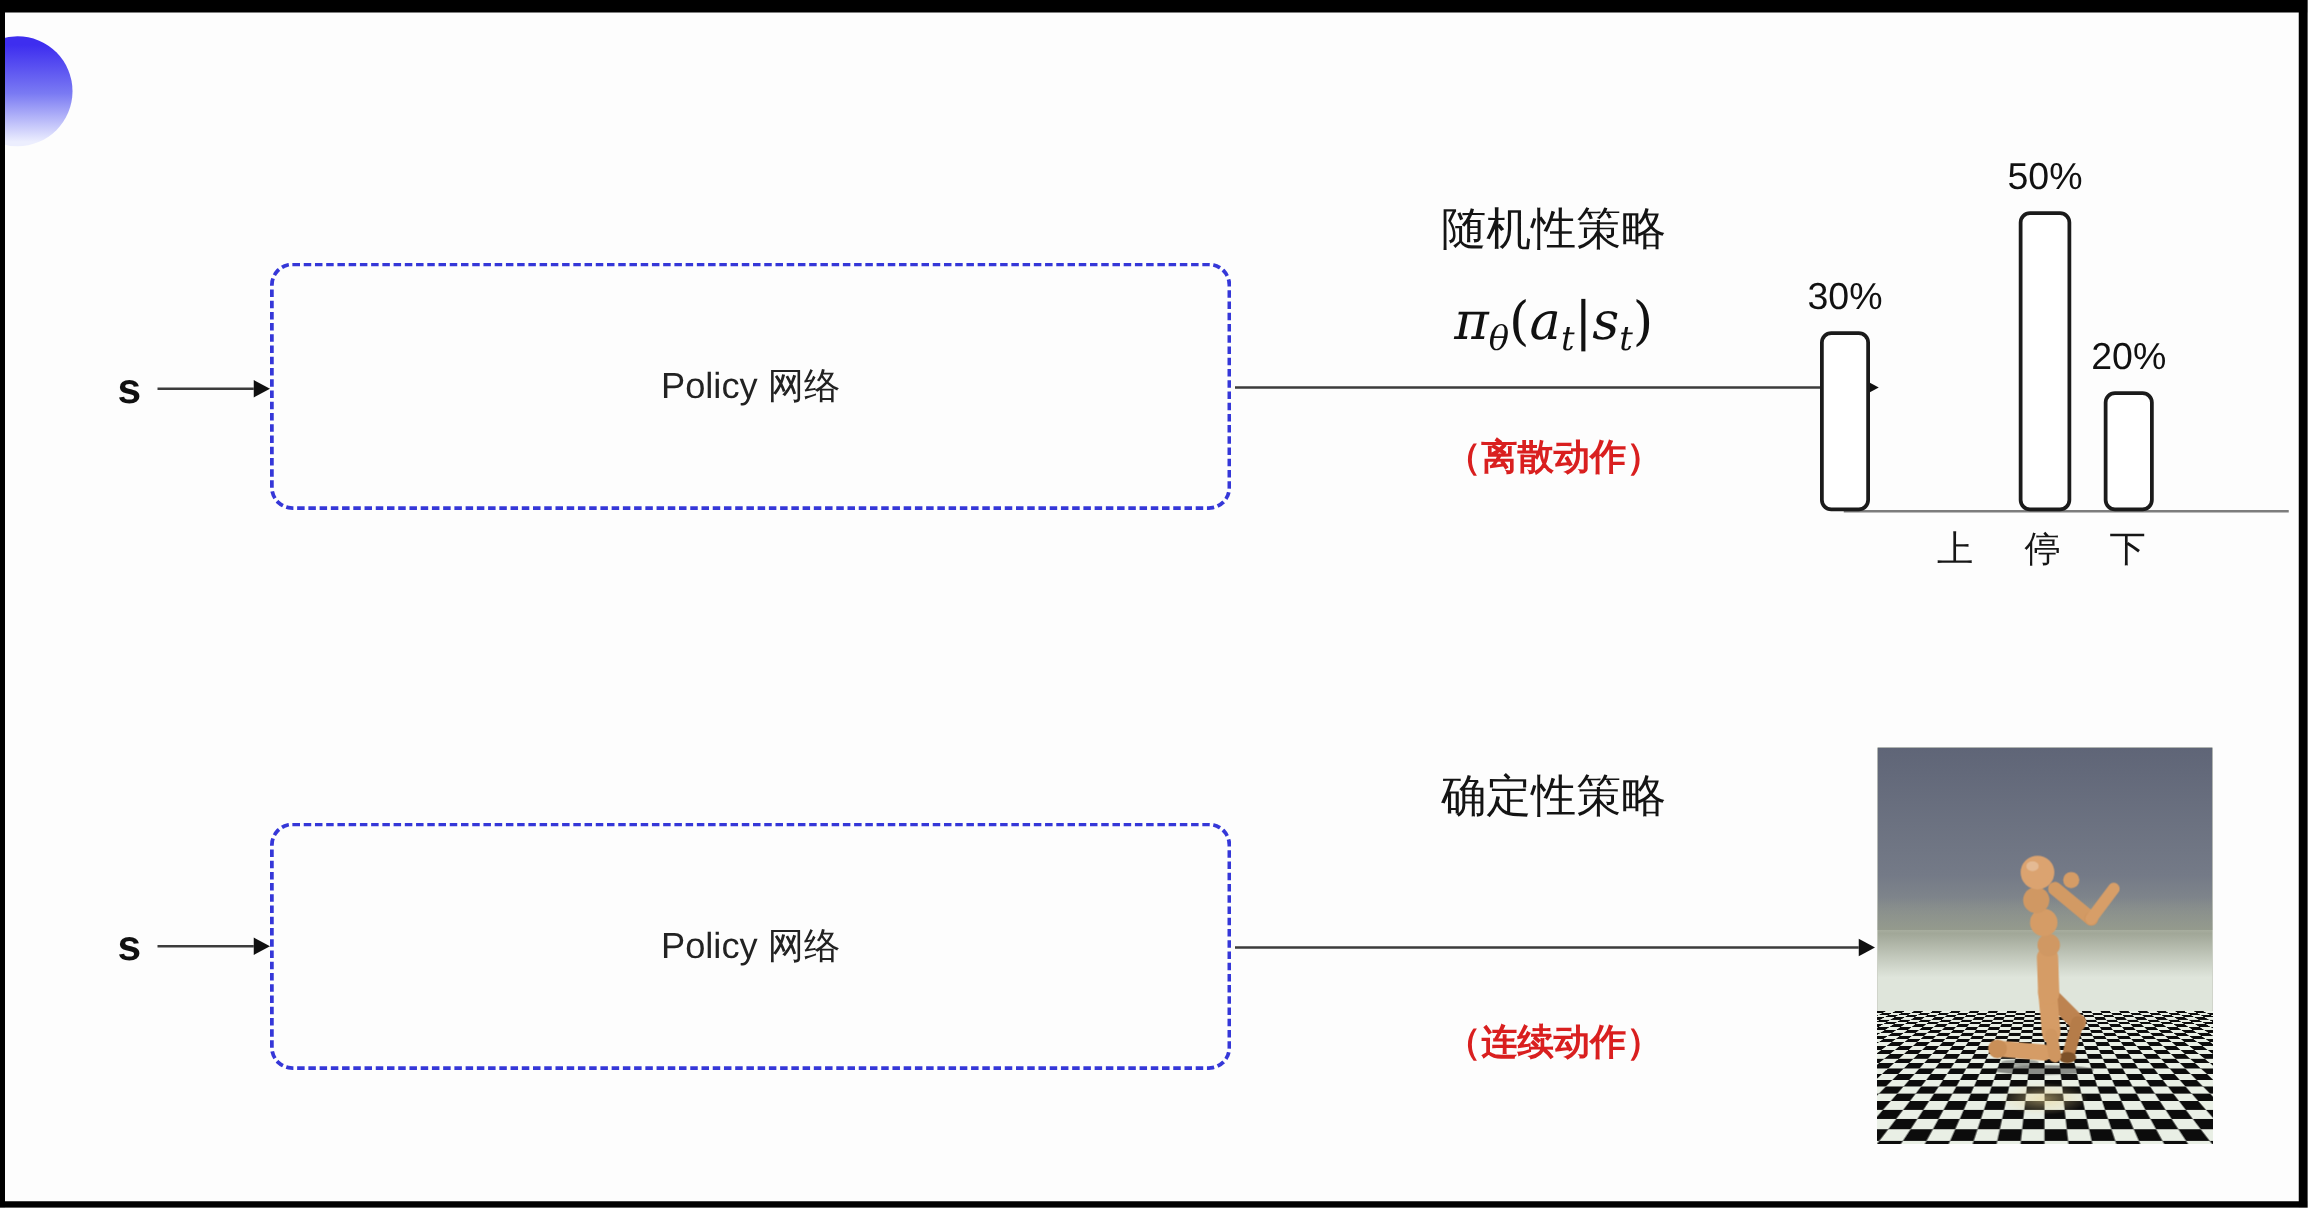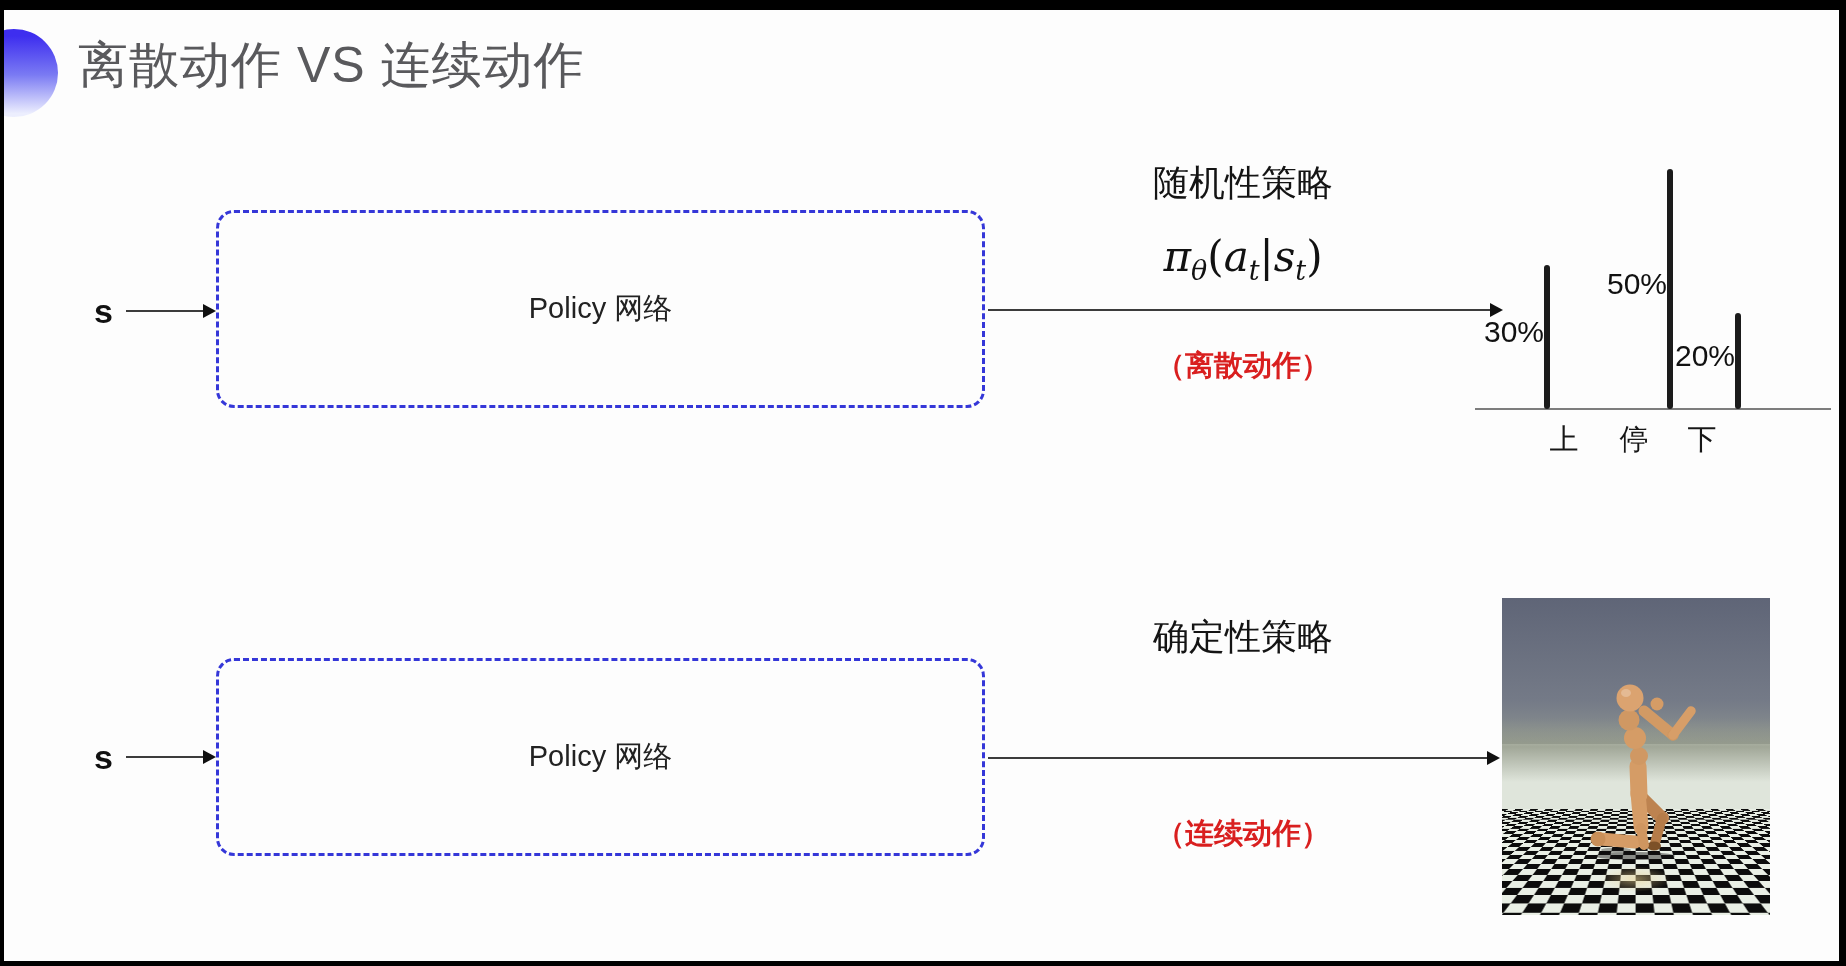--- a/index.html
+++ b/index.html
@@ -31,21 +31,21 @@
   
   .rtext{position:absolute;left:1050px;width:386px;text-align:center;white-space:nowrap;}
   .policy-name{font-size:36px;font-weight:400;color:#141414;}
   .formula{font-size:42px;font-family:"DejaVu Serif","Liberation Serif",serif;color:#111;}
   .formula .v{font-style:italic;}
   .formula .sb{font-style:italic;font-size:27px;vertical-align:-9px;letter-spacing:0;}
   .formula .p{font-style:normal;}
   .action-note{font-size:29px;font-weight:600;color:#d91f1f;}
   
   .axis{position:absolute;left:1475px;top:408px;width:356px;height:2px;background:#7d7d7d;}
-  .bar-col{position:absolute;bottom:557px;display:flex;flex-direction:row;align-items:center;}
+  .bar-col{position:absolute;bottom:557px;display:flex;flex-direction:column;align-items:center;}
   .bar-col .val{font-size:30px;font-weight:500;color:#111;margin-bottom:10px;white-space:nowrap;}
   .bar-col .bar{width:40px;background:#fff;border:3px solid #1b1b1b;border-radius:9px;box-sizing:border-box;}
   .cat{position:absolute;top:420px;width:56px;text-align:center;font-size:29px;color:#161616;}
   
   .scene{position:absolute;left:1502px;top:598px;width:268px;height:317px;overflow:hidden;background:#9aa08c;}
   .sky{position:absolute;left:0;top:0;right:0;height:46%;
        background:linear-gradient(180deg,#5f6577 0%,#747a87 70%,#8d9390 100%);}
   .floor-wrap{position:absolute;left:0;right:0;top:46%;bottom:0;overflow:hidden;background:#dfe5db;}
   .floor{position:absolute;left:-120%;width:340%;height:330%;bottom:-8px;
        transform-origin:50% 100%;transform:perspective(280px) rotateX(57deg);
@@ -54,40 +54,39 @@
   .haze{position:absolute;left:0;right:0;top:38%;height:20%;
        background:linear-gradient(180deg,rgba(150,156,140,0) 0%,rgba(150,156,140,0.85) 45%,rgba(150,156,140,0) 100%);}
   .robot-svg{position:absolute;left:0;top:0;width:100%;height:100%;}
 </style>
 </head>
 <body>
 
 <div class="canvas">
 
   <div class="ball"></div>
-  <div class="page-title">离散动作 VS 连续动作</div>
 
   <div class="s-label" style="left:94px;top:292px;">s</div>
   <div class="arrow" style="left:126px;top:310px;width:77px;"></div>
 
   <div class="policy-box top">
     <span class="lbl">Policy 网络</span>
   </div>
 
   <div class="arrow" style="left:988px;top:309px;width:502px;"></div>
 
   <div class="rtext policy-name" style="top:159px;">随机性策略</div>
   <div class="rtext formula" style="top:232px;">
     <span class="v">π</span><span class="sb">θ</span><span class="p">(</span><span class="v">a</span><span class="sb">t</span><span class="p">|</span><span class="v">s</span><span class="sb">t</span><span class="p">)</span>
   </div>
   <div class="rtext action-note" style="top:346px;">（离散动作）</div>
 
   <div>
     <div class="axis"></div>
-    <div class="bar-col" style="left:1484px;width:56px;margin-top:20px;">
+    <div class="bar-col" style="left:1448px;width:56px;margin-top:20px;">
       <span class="val">30%</span>
       <div class="bar" style="height: 144px;"></div>
     </div>
     <div class="bar-col" style="left:1607px;width:58px;">
       <span class="val">50%</span>
       <div class="bar" style="width: 42px; height: 240px;"></div>
     </div>
     <div class="bar-col" style="left:1675px;width:56px;">
       <span class="val">20%</span>
       <div class="bar" style="height: 96px;"></div>

